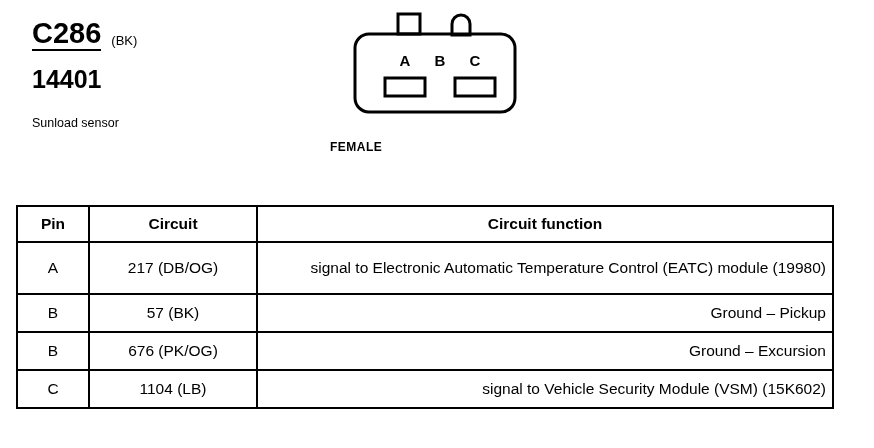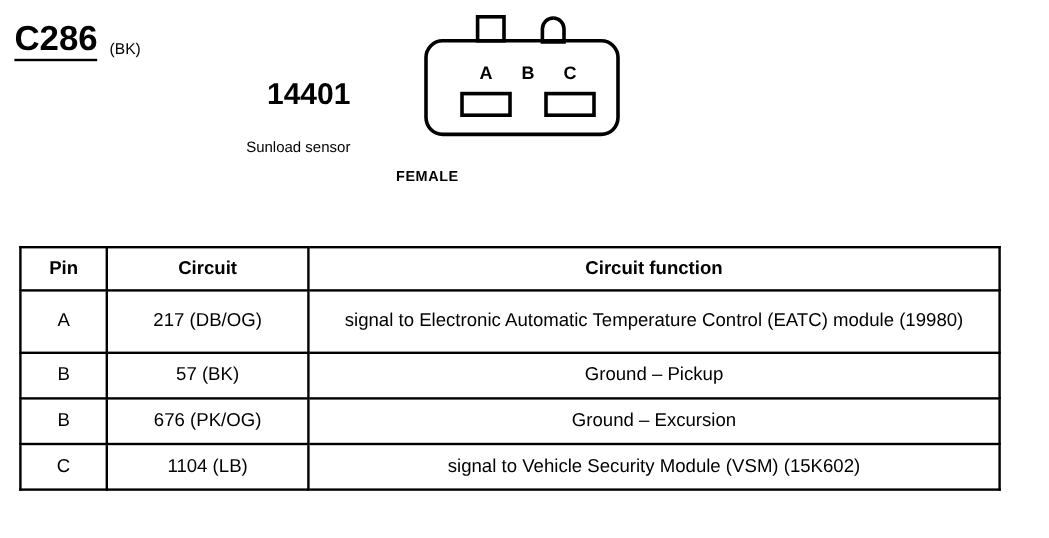--- a/index.html
+++ b/index.html
@@ -12,24 +12,23 @@
     height: 448px;
     position: relative;
     font-family: "Liberation Sans", sans-serif;
     color: #000000;
     overflow: hidden;
   }
 
   
   #header-block {
     position: absolute;
-    left: 12px;
+    left: 32px;
     top: 18px;
     width: 280px;
-    text-align: right;
   }
   #connector-id-row {
     display: flex;
     align-items: flex-end;
     gap: 10px;
   }
   #connector-id {
     font-size: 29px;
     font-weight: bold;
     letter-spacing: 0px;
@@ -102,21 +101,21 @@
 
   td.pin-cell {
     text-align: center;
     font-size: 17px;
   }
   td.circuit-cell {
     text-align: center;
     font-size: 15.5px;
   }
   td.function-cell {
-    text-align: center;
+    text-align: right;
     padding-left: 10px;
     line-height: 1.25;
     margin-top: 16px;
   }
   tr.tall td { height: 44px; }
   tr.short td { height: 30px; }
 </style>
 </head>
 <body>
 

